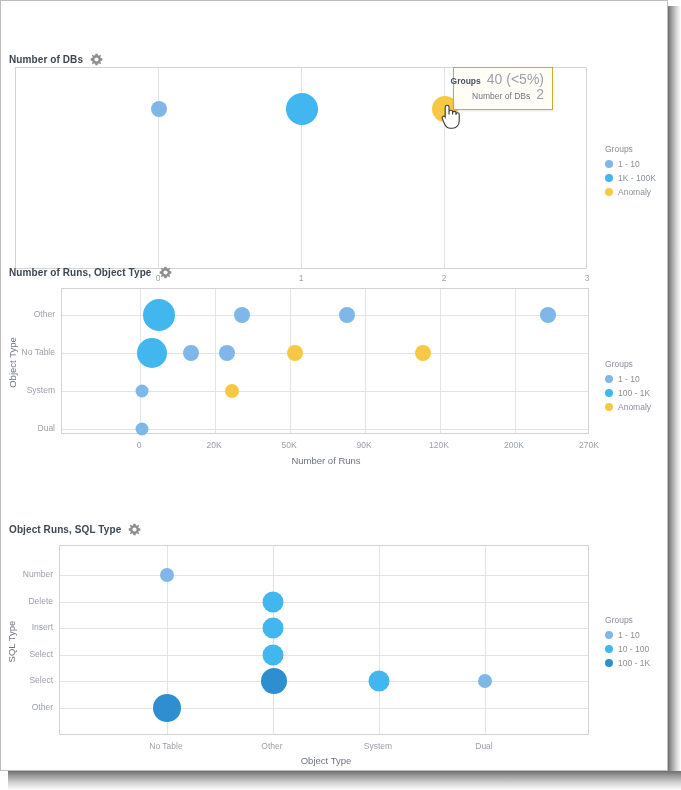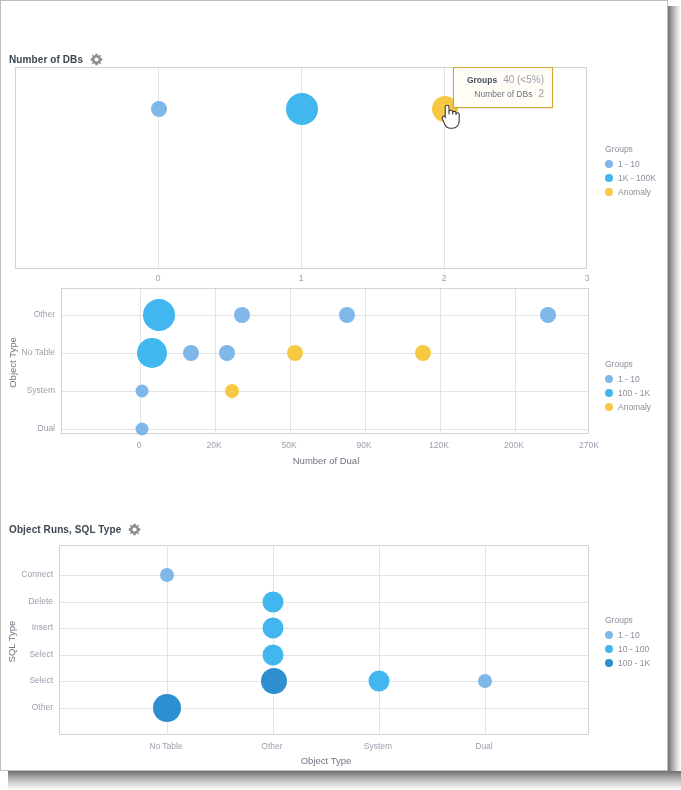--- a/index.html
+++ b/index.html
@@ -75,21 +75,21 @@
     background:#fffdf5;
     border:1px solid #d4a82c;
     padding:5px 8px 6px 8px;
     box-sizing:border-box;
     box-shadow:0 1px 2px rgba(0,0,0,.10);
   }
   .tt-row{display:flex;align-items:baseline;gap:6px;line-height:13px;white-space:nowrap;}
   .tt-row.r1{justify-content:flex-end;}
   .tt-key{font-size:8.5px;color:#6e7480;}
   .tt-key.b{font-weight:bold;color:#4b5261;}
-  .tt-val{font-size:10px;color:#9ba0ad;}
+  .tt-val{font-size:14px;color:#9ba0ad;}
   .cursor-svg{position:absolute;pointer-events:none;}
 </style>
 </head>
 <body>
 
 <div class="panel">
 
   <div class="chart-block" style="top:2px;left:0;width:668px;height:250px;margin-top:45px;">
     <div class="chart-title-row" style="top:3px;">
       <span class="chart-title">Number of DBs</span>
@@ -144,20 +144,29 @@
         <span class="tt-val">2</span>
       </div>
     </div>
 
     <svg class="cursor-svg" width="24" height="28" viewBox="0 0 24 28" style="left:438px;top:56px;">
       <path fill="#ffffff" stroke="#3a3a3a" stroke-width="1.1" d="M6.2 3.2 C6.2 2.1 7.1 1.3 8.1 1.3 C9.2 1.3 10 2.1 10 3.2 L10 10.6 L10 8.0 C10 7.0 10.8 6.3 11.8 6.3 C12.8 6.3 13.6 7.0 13.6 8.0 L13.6 10.4 L13.6 9.0 C13.6 8.1 14.4 7.4 15.3 7.4 C16.3 7.4 17.0 8.1 17.0 9.0 L17.0 11.1 L17.0 10.3 C17.0 9.4 17.7 8.8 18.6 8.8 C19.5 8.8 20.2 9.4 20.2 10.3 L20.2 16.8 C20.2 21.2 17.4 24.3 13.3 24.3 L11.4 24.3 C8.5 24.3 6.7 22.6 5.6 20.0 L3.3 14.6 C2.9 13.6 3.4 12.6 4.3 12.3 C5.0 12.0 5.8 12.3 6.2 13.0 L6.2 3.2 Z"></path>
     </svg>
   </div>
 
   <div class="chart-block" style="top:260px;left:0;width:668px;height:250px;">
+    <div class="chart-title-row" style="top:3px;">
+      <span class="chart-title">Number of Runs, Object Type</span>
+      <span style="display:block;line-height:0;">
+        <svg class="gear" viewBox="0 0 16 16">
+          <path fill="#8d8d8d" d="M8 0.8 L9.3 0.8 L9.7 2.8 L11.1 3.4 L12.8 2.3 L13.7 3.2 L12.6 4.9 L13.2 6.3 L15.2 6.7 L15.2 8 L15.2 9.3 L13.2 9.7 L12.6 11.1 L13.7 12.8 L12.8 13.7 L11.1 12.6 L9.7 13.2 L9.3 15.2 L8 15.2 L6.7 15.2 L6.3 13.2 L4.9 12.6 L3.2 13.7 L2.3 12.8 L3.4 11.1 L2.8 9.7 L0.8 9.3 L0.8 8 L0.8 6.7 L2.8 6.3 L3.4 4.9 L2.3 3.2 L3.2 2.3 L4.9 3.4 L6.3 2.8 L6.7 0.8 Z"></path>
+          <circle cx="8" cy="8" r="2.6" fill="#ffffff"></circle>
+        </svg>
+      </span>
+    </div>
 
     <div class="plot-frame" style="left:60px;top:27px;width:528px;height:146px;">
       <div class="gridline-v" style="left:78px;"></div>
       <div class="gridline-v" style="left:153px;"></div>
       <div class="gridline-v" style="left:228px;"></div>
       <div class="gridline-v" style="left:303px;"></div>
       <div class="gridline-v" style="left:378px;"></div>
       <div class="gridline-v" style="left:453px;"></div>
       <div class="gridline-h" style="top:26px;"></div>
       <div class="gridline-h" style="top:64px;"></div>
@@ -189,21 +198,21 @@
     <div class="axis-label axis-label-y" style="left:-19px;top:96px;width:60px;text-align:center;">Object Type</div>
 
     <div class="tick tick-x" style="left:138px;top:179px;">0</div>
     <div class="tick tick-x" style="left:213px;top:179px;">20K</div>
     <div class="tick tick-x" style="left:288px;top:179px;">50K</div>
     <div class="tick tick-x" style="left:363px;top:179px;">90K</div>
     <div class="tick tick-x" style="left:438px;top:179px;">120K</div>
     <div class="tick tick-x" style="left:513px;top:179px;">200K</div>
     <div class="tick tick-x" style="left:588px;top:179px;">270K</div>
 
-    <div class="axis-label axis-label-x" style="left:325px;top:194px;">Number of Dual</div>
+    <div class="axis-label axis-label-x" style="left:325px;top:194px;">Number of Runs</div>
 
     <div class="legend" style="left:604px;top:98px;">
       <div class="legend-title">Groups</div>
       <div class="legend-row">
         <span class="legend-dot" style="background:#7fb7e8;"></span>
         <span class="legend-label">1 - 10</span>
       </div>
       <div class="legend-row">
         <span class="legend-dot" style="background:#41b6ef;"></span>
         <span class="legend-label">100 - 1K</span>
@@ -241,21 +250,21 @@
       <div class="bubble" style="left:107px;top:29px;width:14px;height:14px;background:#7fb7e8;"></div>
       <div class="bubble" style="left:213px;top:56px;width:21px;height:21px;background:#41b6ef;"></div>
       <div class="bubble" style="left:213px;top:82px;width:21px;height:21px;background:#41b6ef;"></div>
       <div class="bubble" style="left:213px;top:109px;width:21px;height:21px;background:#41b6ef;"></div>
       <div class="bubble" style="left:214px;top:135px;width:26px;height:26px;background:#2e8fd0;"></div>
       <div class="bubble" style="left:319px;top:135px;width:21px;height:21px;background:#41b6ef;"></div>
       <div class="bubble" style="left:425px;top:135px;width:14px;height:14px;background:#7fb7e8;"></div>
       <div class="bubble" style="left:107px;top:162px;width:28px;height:28px;background:#2e8fd0;"></div>
     </div>
 
-    <div class="tick tick-y" style="left:10px;top:56px;width:42px;">Connect</div>
+    <div class="tick tick-y" style="left:10px;top:56px;width:42px;">Number</div>
     <div class="tick tick-y" style="left:10px;top:83px;width:42px;">Delete</div>
     <div class="tick tick-y" style="left:10px;top:109px;width:42px;">Insert</div>
     <div class="tick tick-y" style="left:10px;top:136px;width:42px;">Select</div>
     <div class="tick tick-y" style="left:10px;top:162px;width:42px;">Select</div>
     <div class="tick tick-y" style="left:10px;top:189px;width:42px;">Other</div>
 
     <div class="axis-label axis-label-y" style="left:-20px;top:118px;width:60px;text-align:center;">SQL Type</div>
 
     <div class="tick tick-x" style="left:165px;top:223px;">No Table</div>
     <div class="tick tick-x" style="left:271px;top:223px;">Other</div>

